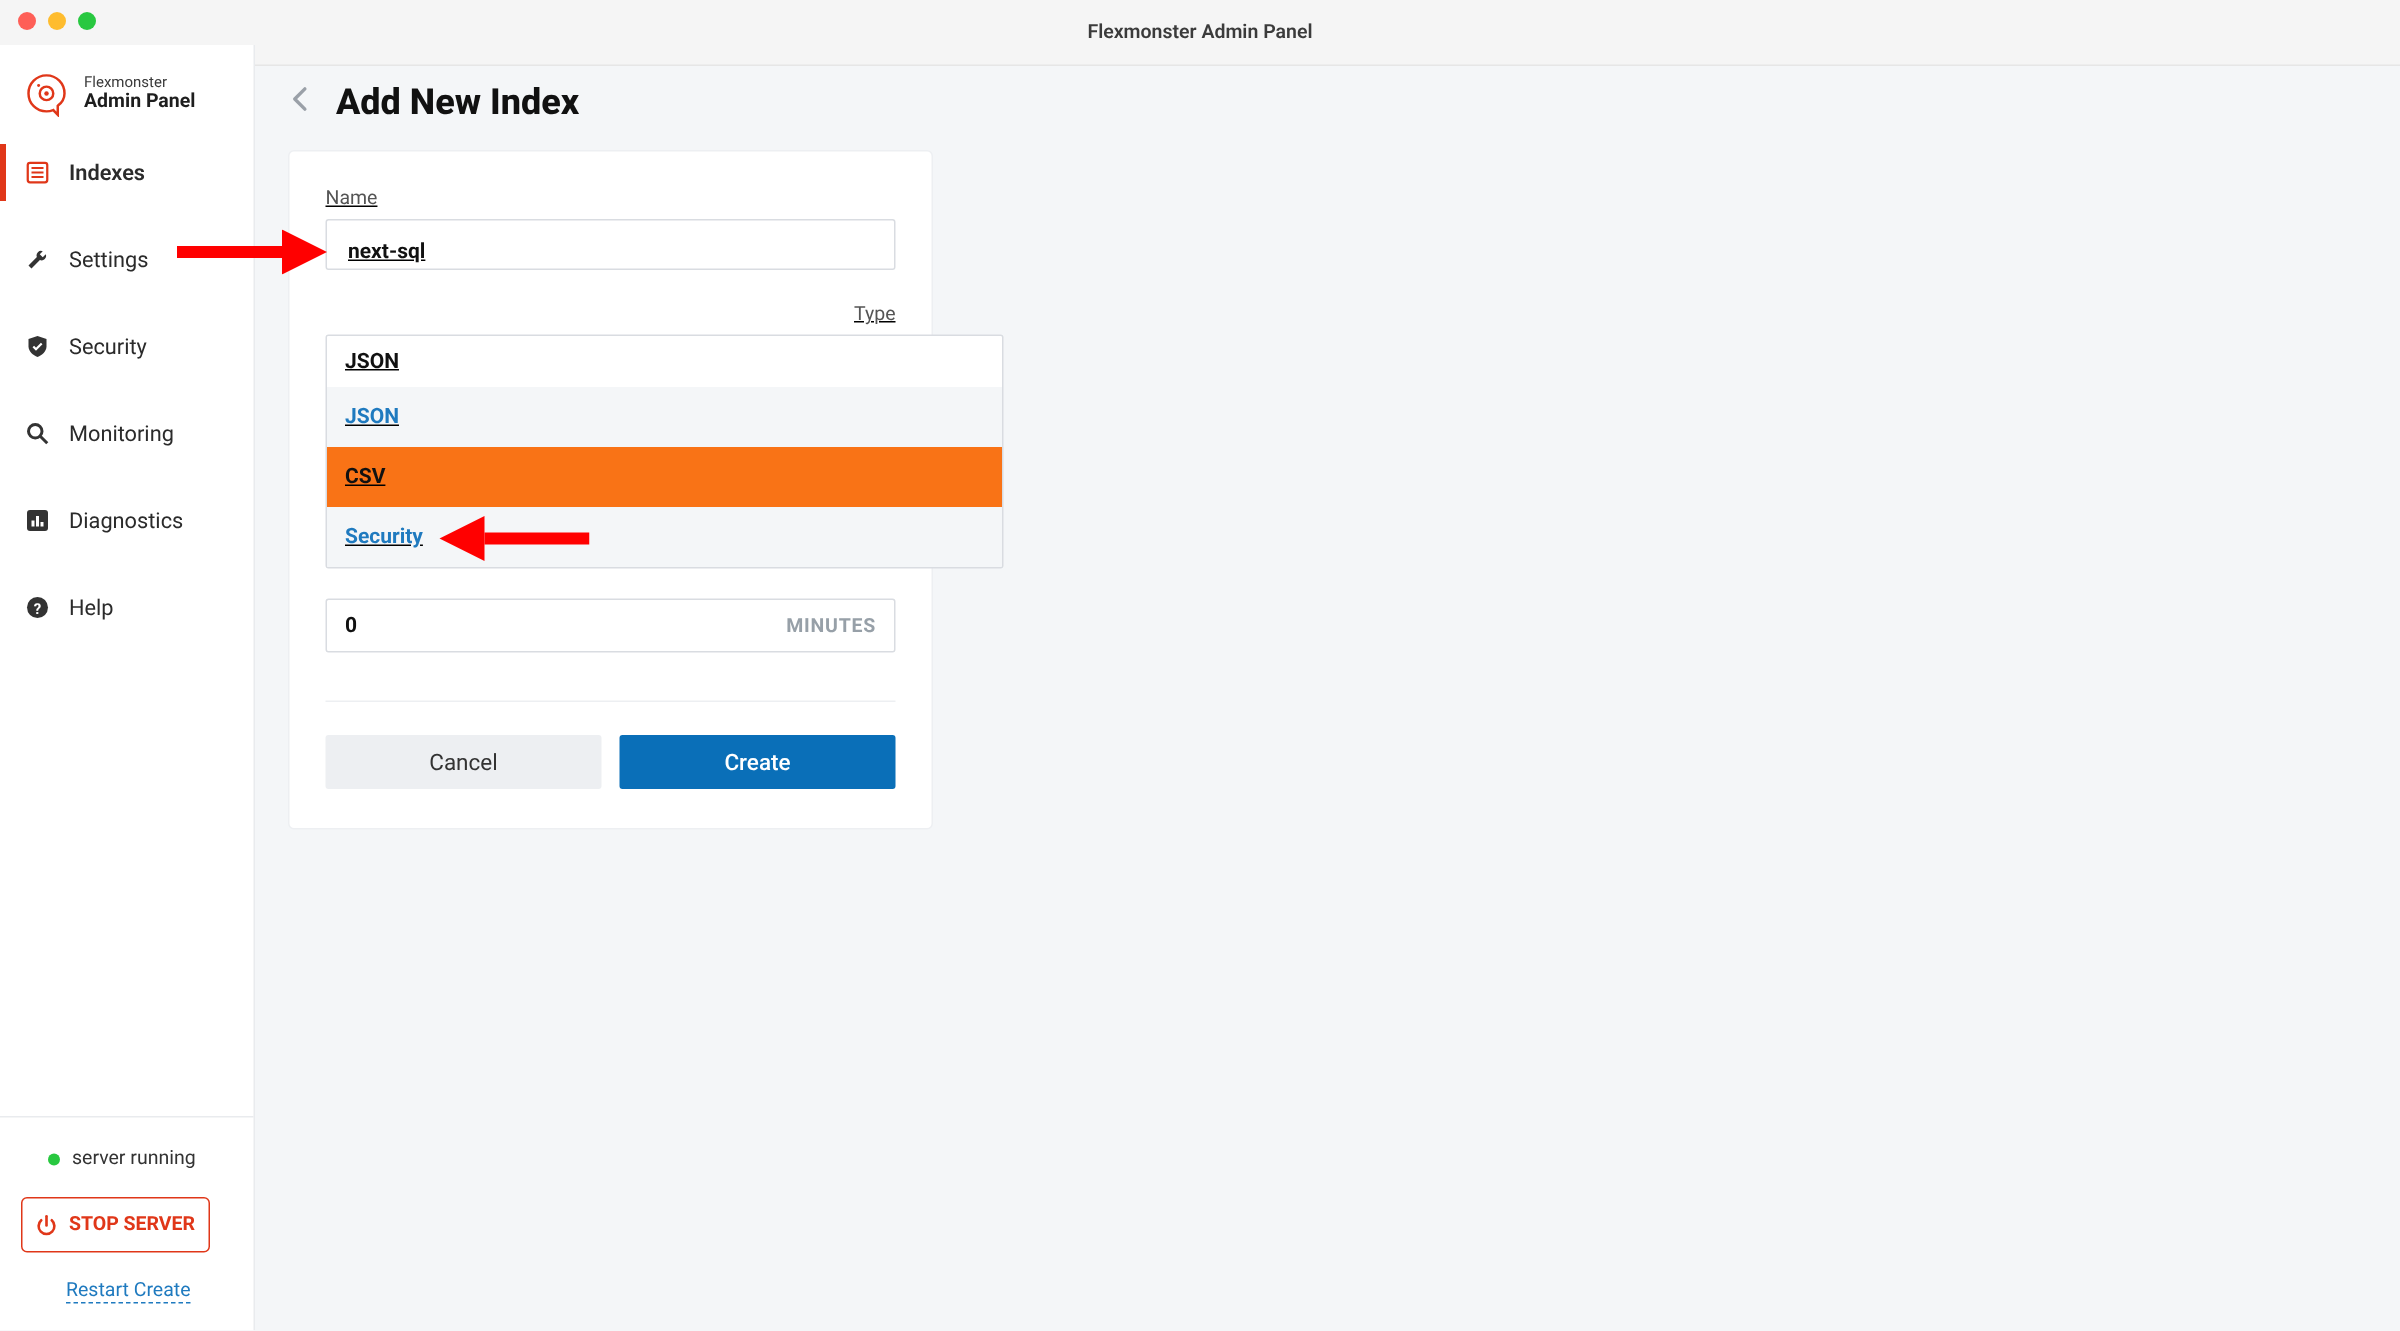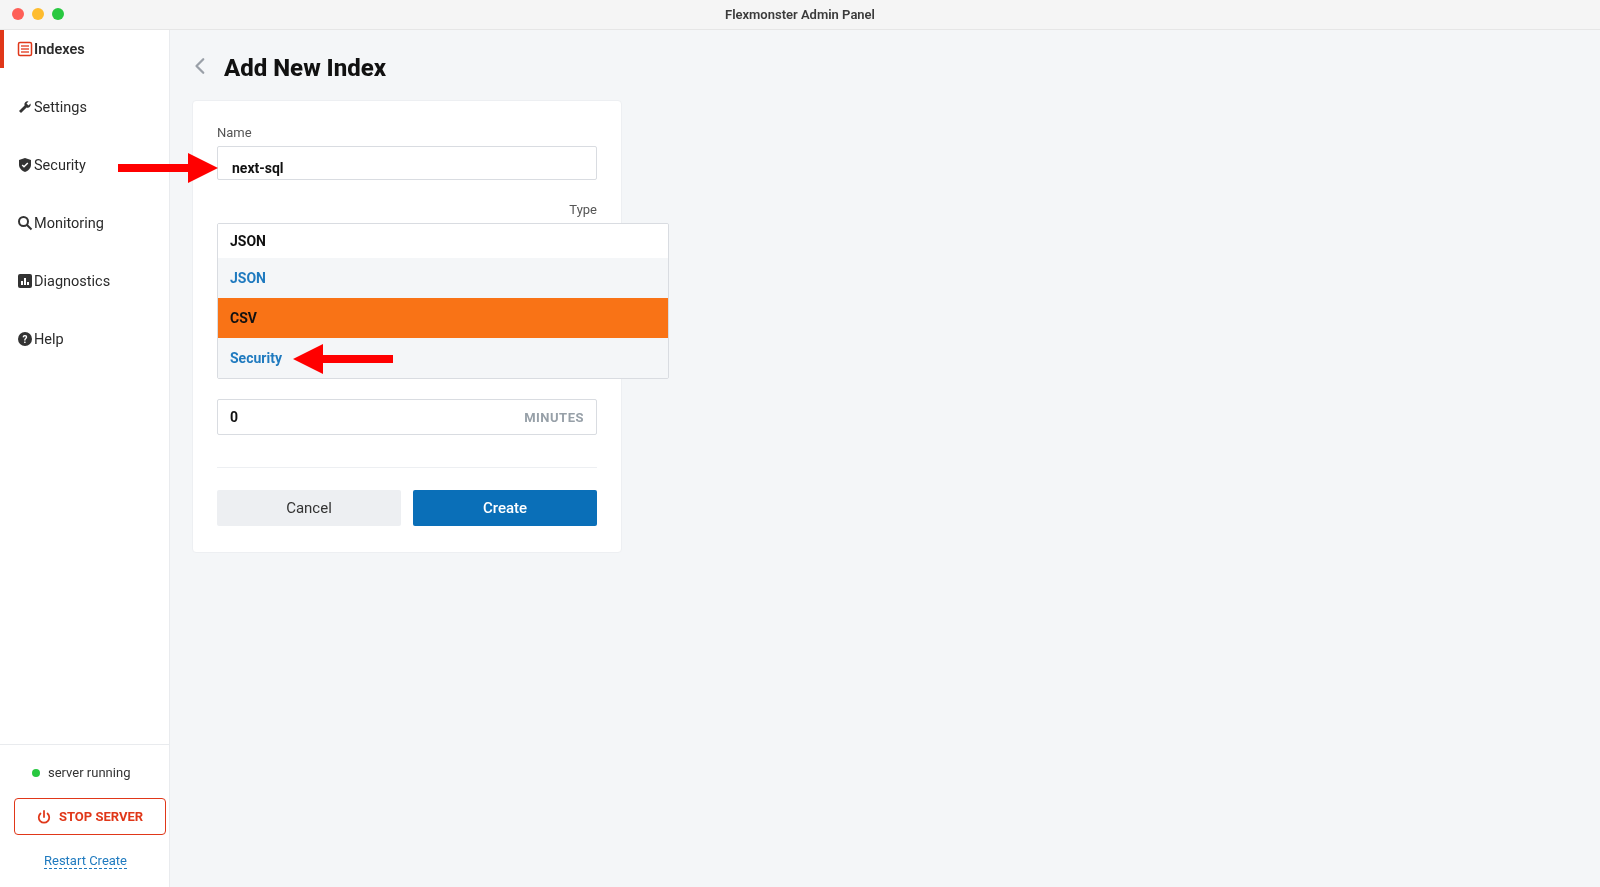--- a/index.html
+++ b/index.html
@@ -9,57 +9,57 @@
     --light:#f4f6f8;
     --blue:#0a6fb8;
     --accent:#e03719;
     --hover:#f2f4f6;
     --titlebar:#f5f5f5;
   }
   *{box-sizing:border-box;font-family:-apple-system,BlinkMacSystemFont,"Segoe UI",Roboto,Helvetica,Arial,sans-serif;}
   html,body{margin:0;padding:0;height:100%;background:var(--light);}
   .window{width:1600px;height:887px;position:relative;background:var(--light);}
   
-  .titlebar{height:30px;background:var(--titlebar);border-bottom:1px solid #e6e6e6;position:relative;display:flex;align-items:center;justify-content:center;}
+  .titlebar{height:44px;background:var(--titlebar);border-bottom:1px solid #e6e6e6;position:relative;display:flex;align-items:center;justify-content:center;}
   .traffic{position:absolute;left:12px;top:8px;display:flex;gap:8px;}
   .traffic span{width:12px;height:12px;border-radius:50%;display:block;}
   .tl-red{background:#fe5f57;}
   .tl-yellow{background:#febc2e;}
   .tl-green{background:#28c840;}
   .title{font-size:13px;font-weight:600;color:#3b3b3b;}
   
   .body{position:absolute;top:30px;left:0;right:0;bottom:0;display:flex;}
   .sidebar{width:170px;background:#fff;border-right:1px solid #e9ebee;display:flex;flex-direction:column;}
   .brand{display:flex;align-items:center;gap:10px;padding:18px 16px 18px 16px;}
   .brand-logo{width:30px;height:30px;flex:none;}
   .brand-text{display:flex;flex-direction:column;line-height:1.1;}
   .brand-small{font-size:10px;color:#3b3b3b;}
   .brand-big{font-size:13px;font-weight:700;color:#1e1e1e;}
   .nav{display:flex;flex-direction:column;}
-  .nav-item{display:flex;align-items:center;gap:0;padding:10px 16px 10px 16px;font-size:14.5px;color:#2b2b2b;cursor:pointer;position:relative;margin-bottom:20px;}
+  .nav-item{display:flex;align-items:center;gap:12px;padding:10px 16px 10px 16px;font-size:14.5px;color:#2b2b2b;cursor:pointer;position:relative;margin-bottom:20px;}
   .nav-item .icon{width:18px;height:18px;display:flex;align-items:center;justify-content:center;color:#333;}
   .nav-item.active{font-weight:600;}
   .nav-item.active::before{content:"";position:absolute;left:0;top:0;bottom:0;width:4px;background:var(--accent);}    
   .nav-item.active .icon{color:var(--accent);}
   .sidebar-spacer{flex:1;}
   .sidebar-bottom{border-top:1px solid #e9ebee;padding:20px 14px 18px;}
   .status{display:flex;align-items:center;gap:8px;font-size:13px;color:#333;margin-bottom:18px;padding-left:18px;}
   .dot-green{width:8px;height:8px;border-radius:50%;background:#28c840;display:inline-block;}
-  .stop-btn{display:flex;align-items:center;justify-content:center;gap:8px;border:1px solid var(--accent);color:var(--accent);background:#fff;font-weight:700;font-size:13px;padding:10px 8px;border-radius:4px;cursor:pointer;width:152px;}
+  .stop-btn{display:flex;align-items:center;justify-content:center;gap:8px;border:1px solid var(--accent);color:var(--accent);background:#fff;font-weight:700;font-size:13px;padding:10px 8px;border-radius:4px;cursor:pointer;width:126px;}
   .restart{margin-top:18px;font-size:13px;color:#1f7abf;border-bottom:1px dashed #1f7abf;display:inline-block;cursor:pointer;margin-left:30px;}
   
   .main{flex:1;padding:24px 22px;}
   .page-header{display:flex;align-items:center;gap:14px;margin-bottom:18px;}
   .back-arrow{color:#9aa0a8;cursor:pointer;}
   .page-title{font-size:24px;font-weight:800;color:#111;}
   .card{background:#fff;border:1px solid #edeff2;border-radius:4px;width:430px;padding:24px 24px 26px 24px;position:relative;}
   .label{font-size:13px;color:#555;margin-bottom:6px;}
   .field{width:380px;border:1px solid var(--border);border-radius:2px;height:34px;display:flex;align-items:center;padding:0 12px;font-size:14px;font-weight:700;color:#111;background:#fff;}
   .field input{border:none;outline:none;width:100%;font-size:14px;font-weight:700;color:#111;background:transparent;margin-top:10px;}
-  .group{margin-bottom:22px;}
+  .group{margin-bottom:22px;text-decoration:underline;}
   .type-box{width:452px;border:1px solid var(--border);border-radius:2px;overflow:hidden;}
   .type-selected{height:34px;display:flex;align-items:center;padding:0 12px;font-size:14px;font-weight:700;color:#111;background:#fff;cursor:pointer;}
   .type-options{display:flex;flex-direction:column;}
   .type-opt{height:40px;display:flex;align-items:center;padding:0 12px;font-size:14px;font-weight:700;color:#111;background:#f97316;cursor:pointer;}
   .type-opt.alt{background:#f4f6f8;}
   .type-opt.sel{color:#1f7abf;}
   .minutes-row{width:380px;border:1px solid var(--border);border-radius:2px;height:36px;display:flex;align-items:center;justify-content:space-between;padding:0 12px;margin-top:20px;}
   .minutes-row .val{font-size:14px;font-weight:700;color:#111;}
   .minutes-row .unit{font-size:13px;font-weight:700;color:#97a0a8;letter-spacing:0.5px;}
   .actions{display:flex;gap:12px;margin-top:32px;border-top:1px solid #edeff2;padding-top:22px;width:380px;}
@@ -80,20 +80,32 @@
       <span class="tl-red"></span>
       <span class="tl-yellow"></span>
       <span class="tl-green"></span>
     </div>
     <div class="title">Flexmonster Admin Panel</div>
   </div>
 
   <div class="body">
 
     <div class="sidebar">
+      <div class="brand">
+        <svg class="brand-logo" viewBox="0 0 40 40">
+          <path d="M20 3 C11 3 4 10 4 19 C4 28 11 35 20 35 C22 35 24 34.6 26 33.8 L30 38 L30 30 C34 27 36 23 36 19 C36 10 29 3 20 3 Z" fill="none" stroke="#e03719" stroke-width="2.2"></path>
+          <circle cx="20" cy="19" r="6" fill="none" stroke="#e03719" stroke-width="2.2"></circle>
+          <circle cx="20" cy="19" r="2" fill="#e03719"></circle>
+          <circle cx="13" cy="12" r="1.3" fill="#e03719"></circle>
+        </svg>
+        <div class="brand-text">
+          <span class="brand-small">Flexmonster</span>
+          <span class="brand-big">Admin Panel</span>
+        </div>
+      </div>
 
       <div class="nav">
         <div class="nav-item active">
           <span class="icon">
             <svg width="16" height="16" viewBox="0 0 16 16">
                 <rect x="1.5" y="1.5" width="13" height="13" rx="1.5" fill="none" stroke="currentColor" stroke-width="1.5"></rect>
                 <line x1="4" y1="5" x2="12" y2="5" stroke="currentColor" stroke-width="1.3"></line>
                 <line x1="4" y1="8" x2="12" y2="8" stroke="currentColor" stroke-width="1.3"></line>
                 <line x1="4" y1="11" x2="12" y2="11" stroke="currentColor" stroke-width="1.3"></line>
               </svg>

